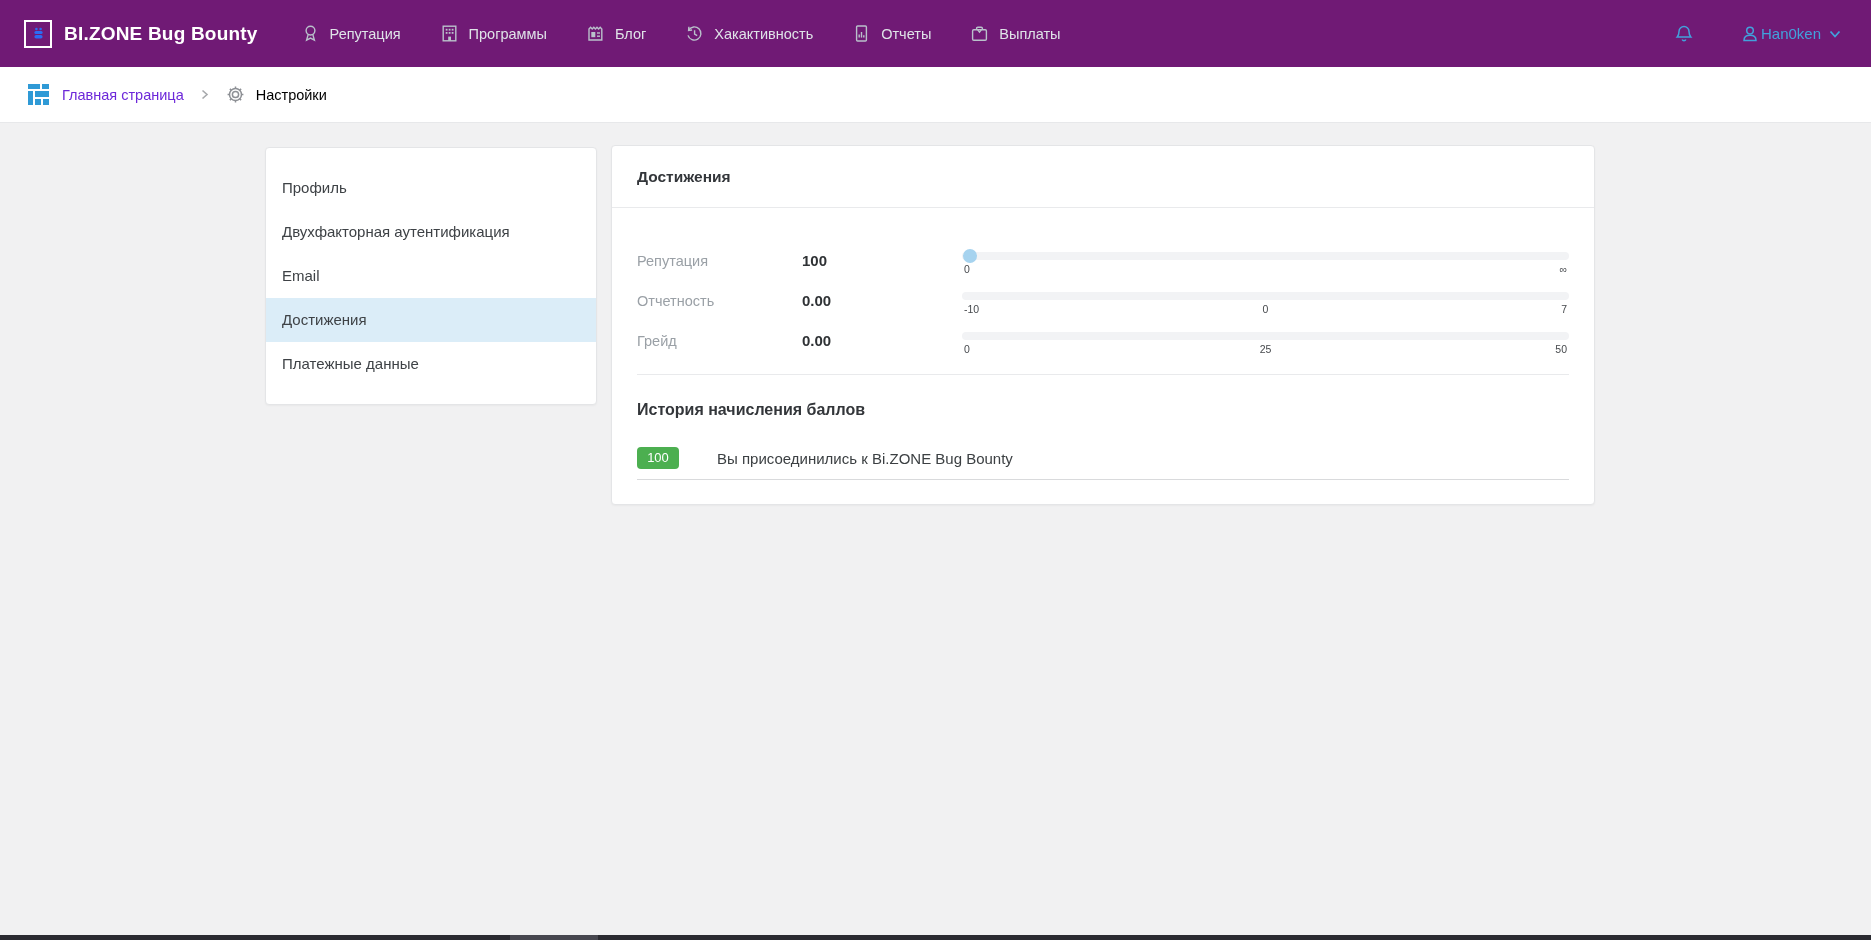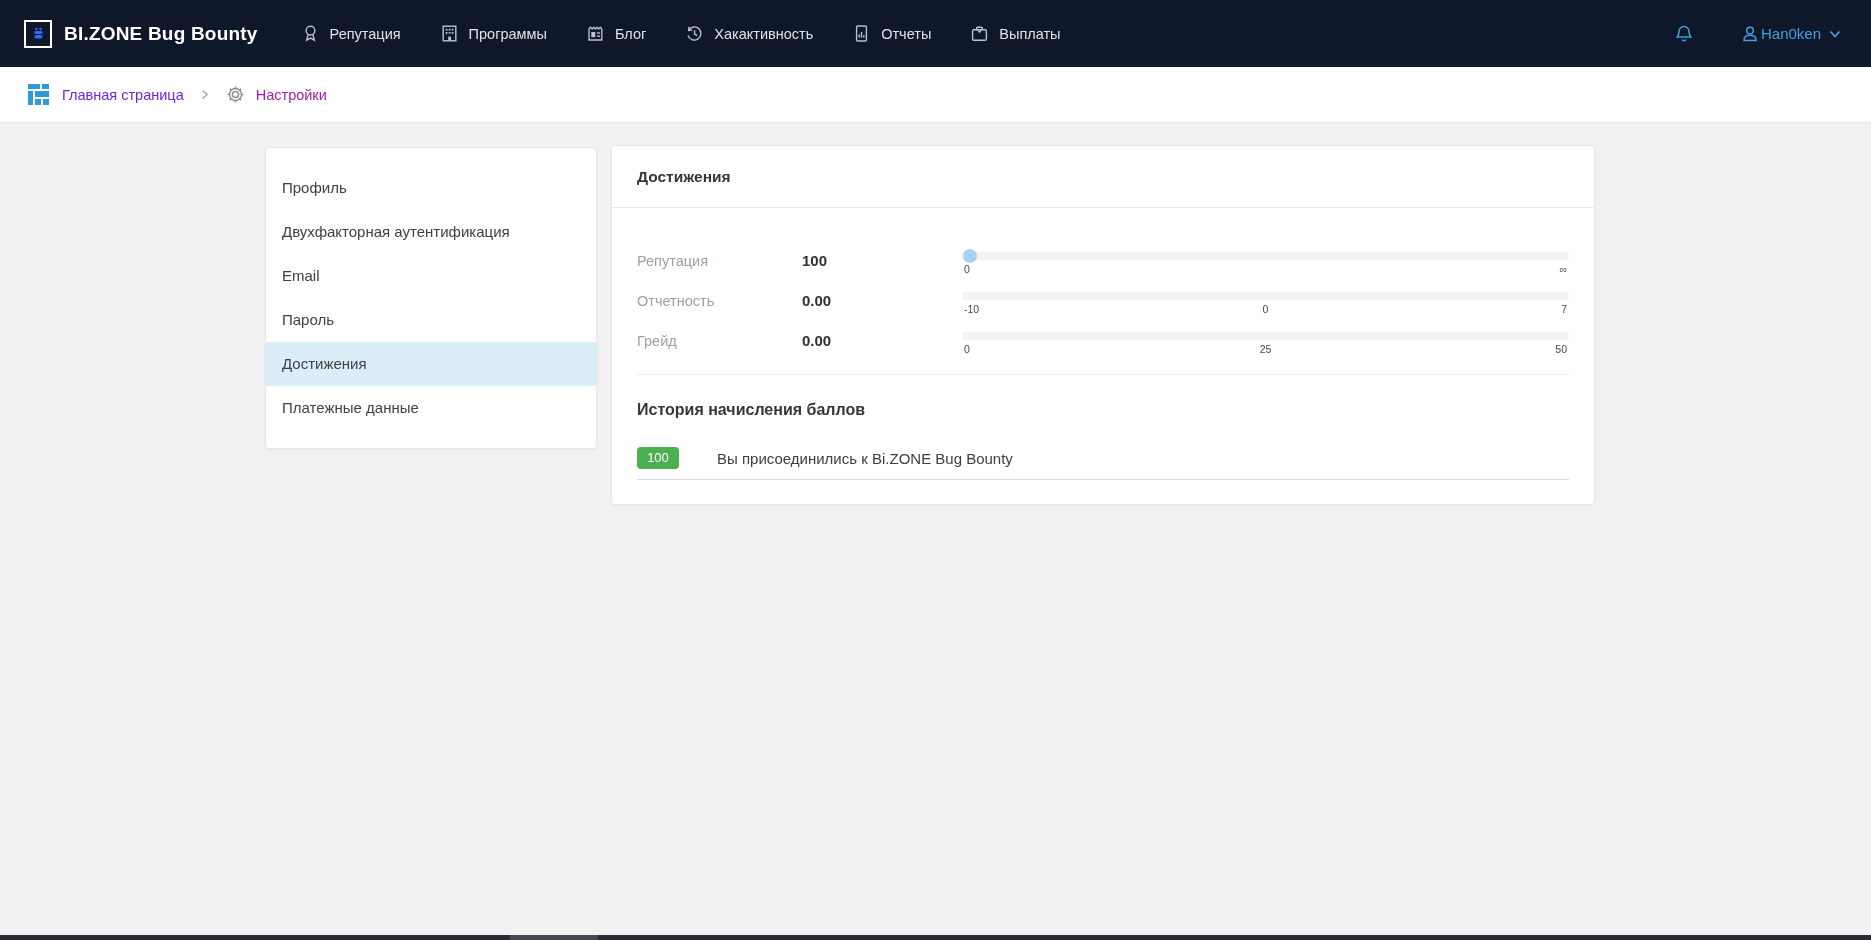--- a/index.html
+++ b/index.html
@@ -1,20 +1,20 @@
 <!DOCTYPE html>
 <html><head>
 <meta charset="utf-8">
 <style>
   * { margin:0; padding:0; box-sizing:border-box; }
   html,body { width:1871px; height:940px; overflow:hidden; background:#f1f1f2;
               font-family:"Liberation Sans", sans-serif; }
 
   
-  .navbar { height:67px; background:#0f172a; display:flex; align-items:center;
+  .navbar { height:67px; background:#701a75; display:flex; align-items:center;
             padding:0 28px 0 24px; position:relative; }
   .logo-wrap { display:flex; align-items:center; cursor:pointer; }
   .logo-box { width:28px; height:28px; border:2px solid #ffffff; display:flex;
               align-items:center; justify-content:center; margin-right:12px; }
   .brand { color:#ffffff; font-size:19px; font-weight:bold; letter-spacing:.2px; white-space:nowrap; }
   .nav-items { display:flex; align-items:center; gap:38px; margin-left:42px; }
   .nav-item { display:flex; align-items:center; gap:9px; color:#dfe3e8; font-size:14.5px;
               cursor:pointer; white-space:nowrap; }
   .nav-item svg { color:#b9c1cb; }
   .nav-right { margin-left:auto; display:flex; align-items:center; gap:44px; }
@@ -22,21 +22,21 @@
   .user-menu { display:flex; align-items:center; cursor:pointer;
                color:#42a1dc; font-size:15px; }
   .user-menu .chev { margin-left:6px; display:flex; }
 
   
   .breadcrumb { height:56px; background:#ffffff; border-bottom:1px solid #e7e8ea;
                 display:flex; align-items:center; padding:0 28px; }
   .crumb { display:flex; align-items:center; gap:10px; font-size:14.5px; }
   .crumb-home { color:#6d28d9; cursor:pointer;gap:13px; }
   .crumb-sep { margin:0 14px; color:#a7a9ac; display:flex; }
-  .crumb-current { color:#a21caf; }
+  .crumb-current { color:#000000; }
   .crumb-current .gear { color:#8d9095; display:flex; }
 
   
   .content { position:relative; height:812px;border-radius:28px; }
   .card { background:#ffffff; border:1px solid #e4e5e7; border-radius:4px;
           box-shadow:0 1px 2px rgba(0,0,0,.04); }
 
   .sidebar-card { position:absolute; left:265px; top:24px; width:332px; padding:18px 0; }
   .side-item { height:44px; line-height:44px; padding:0 16px; font-size:15px;
                color:#3e4246; cursor:pointer; white-space:nowrap; }
@@ -213,21 +213,20 @@
     <span>Настройки</span>
   </div>
 </div>
 
 <div class="content">
 
   <div class="card sidebar-card">
     <div class="side-item">Профиль</div>
     <div class="side-item">Двухфакторная аутентификация</div>
     <div class="side-item">Email</div>
-    <div class="side-item">Пароль</div>
     <div class="side-item active">Достижения</div>
     <div class="side-item">Платежные данные</div>
   </div>
 
   <div class="card main-card">
     <div class="main-header">Достижения</div>
 
     <div class="metrics">
 
       <div class="metric-row">

